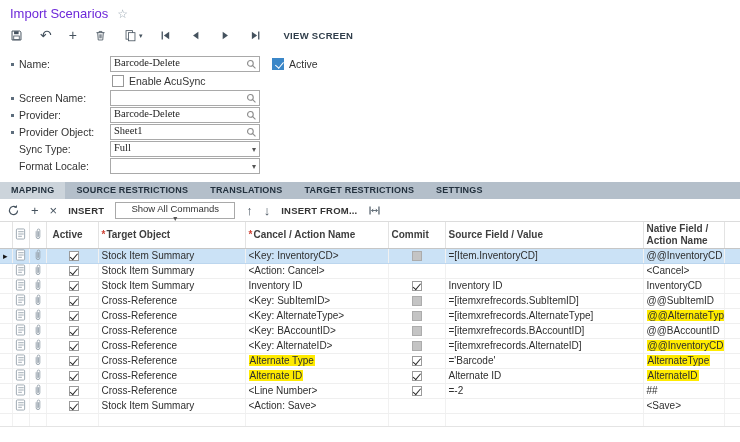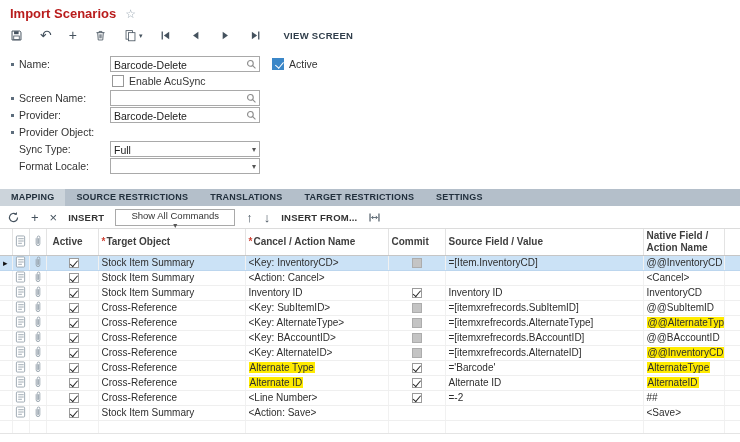--- a/index.html
+++ b/index.html
@@ -7,50 +7,50 @@
     --sel:#cbe2f6;
     --strip:#b4bfca;
     --accent:#3b87c8;
   }
   *{box-sizing:border-box;}
   html,body{margin:0;padding:0;width:740px;height:442px;overflow:hidden;}
   body{font-family:"Liberation Sans",sans-serif;font-size:11px;color:#333;background:#fff;}
 
   
   .title-row{padding:6px 10px 1px;display:flex;align-items:center;}
-  .page-title{font-size:13px;font-weight:700;color:#b91c1c;}
+  .page-title{font-size:13px;font-weight:400;color:#6d28d9;}
   .fav-star{margin-left:9px;color:#9aa7b2;font-size:12px;line-height:1;}
 
   
   .main-toolbar{height:27px;display:flex;align-items:center;padding:0 10px;gap:17px;}
   .tbtn{display:flex;align-items:center;color:#45525e;height:18px;}
   .ti{width:13px;height:13px;display:block;}
   .tglyph{font-size:14px;line-height:13px;color:#45525e;}
   .caret{font-size:7px;color:#45525e;margin-left:2px;}
   .view-screen{font-size:9.5px;font-weight:700;letter-spacing:.3px;color:#2f3d4a;margin-left:4px;}
 
   
   .form{padding:7px 0 3px 10px;}
   .frow{height:16px;margin-bottom:1px;display:flex;align-items:center;}
   .flabel{width:100px;flex:none;font-size:10.5px;color:#333;padding-left:9px;position:relative;}
   .flabel.required::before{content:"";position:absolute;left:1px;top:5px;width:3px;height:3px;background:#5d6d7c;}
-  .lookup,.combo{width:150px;height:16px;border:1px solid #a9a9a9;background:#fff;display:flex;align-items:flex-end;position:relative;flex:none;}
+  .lookup,.combo{width:150px;height:16px;border:1px solid #a9a9a9;background:#fff;display:flex;align-items:flex-start;position:relative;flex:none;font-family:Liberation Serif, serif;}
   .ival{font-size:10.5px;color:#222;padding:0 14px 0 3px;white-space:nowrap;overflow:hidden;flex:1;}
   .mg{position:absolute;right:2px;top:2px;width:11px;height:11px;}
   .dd{position:absolute;right:3px;top:3px;font-size:8px;color:#555;line-height:10px;}
   .cb{display:inline-block;width:12px;height:12px;border:1px solid #979797;background:#fff;position:relative;flex:none;}
   .cb.blue.checked{background:var(--accent);border-color:var(--accent);}
   .cb.blue.checked::after{content:"";position:absolute;left:3.5px;top:1px;width:3.5px;height:7px;border:solid #fff;border-width:0 1.7px 1.7px 0;transform:rotate(40deg);}
   .cb.checked::after{content:"";position:absolute;left:3.5px;top:1px;width:3.5px;height:7px;border:solid #333;border-width:0 1.7px 1.7px 0;transform:rotate(40deg);}
   .cblabel{font-size:10.5px;color:#333;margin-left:5px;}
   .acu-gap{margin-left:12px;display:flex;align-items:center;}
   .indent{padding-left:102px;}
 
   
-  #tabs{display:flex;background:var(--strip);height:17px;align-items:stretch;margin-top:11px;}
+  #tabs{display:flex;background:var(--strip);height:17px;align-items:stretch;margin-top:4px;}
   .tab{padding:0 11px;line-height:17px;font-size:9px;font-weight:700;color:#22303d;letter-spacing:.2px;}
   .tab.active{background:#ccd4db;}
 
   
   .gtb{display:flex;align-items:center;height:23px;padding:0 7px;gap:11px;border-bottom:1px solid #dcdcdc;background:#fff;}
   .gbtn{display:flex;align-items:center;color:#45525e;}
   .gglyph{font-size:13px;line-height:13px;color:#45525e;}
   .glabel{font-size:9.5px;font-weight:700;color:#333;letter-spacing:.2px;}
   .gsel{width:120px;height:17px;border:1px solid #a9a9a9;display:flex;align-items:center;justify-content:space-between;padding:0 4px;font-size:9.5px;color:#333;flex-direction:column;}
   .gsel .dd2{font-size:8px;color:#555;}
@@ -170,20 +170,27 @@
     <span class="lookup">
       <span class="ival">Barcode-Delete</span>
       <svg class="mg" viewBox="0 0 12 12">
           <circle cx="4.8" cy="4.8" r="3.1" fill="none" stroke="#8a8a8a" stroke-width="1.2"></circle>
           <path d="M7.3 7.3L10.3 10.3" stroke="#8a8a8a" stroke-width="1.2"></path>
         </svg>
     </span>
   </div>
   <div class="frow">
     <span class="flabel required">Provider Object:</span>
+    <span class="lookup">
+      <span class="ival">Sheet1</span>
+      <svg class="mg" viewBox="0 0 12 12">
+          <circle cx="4.8" cy="4.8" r="3.1" fill="none" stroke="#8a8a8a" stroke-width="1.2"></circle>
+          <path d="M7.3 7.3L10.3 10.3" stroke="#8a8a8a" stroke-width="1.2"></path>
+        </svg>
+    </span>
   </div>
   <div class="frow">
     <span class="flabel">Sync Type:</span>
     <span class="combo">
       <span class="ival">Full</span>
       <span class="dd">▾</span>
     </span>
   </div>
   <div class="frow">
     <span class="flabel">Format Locale:</span>

